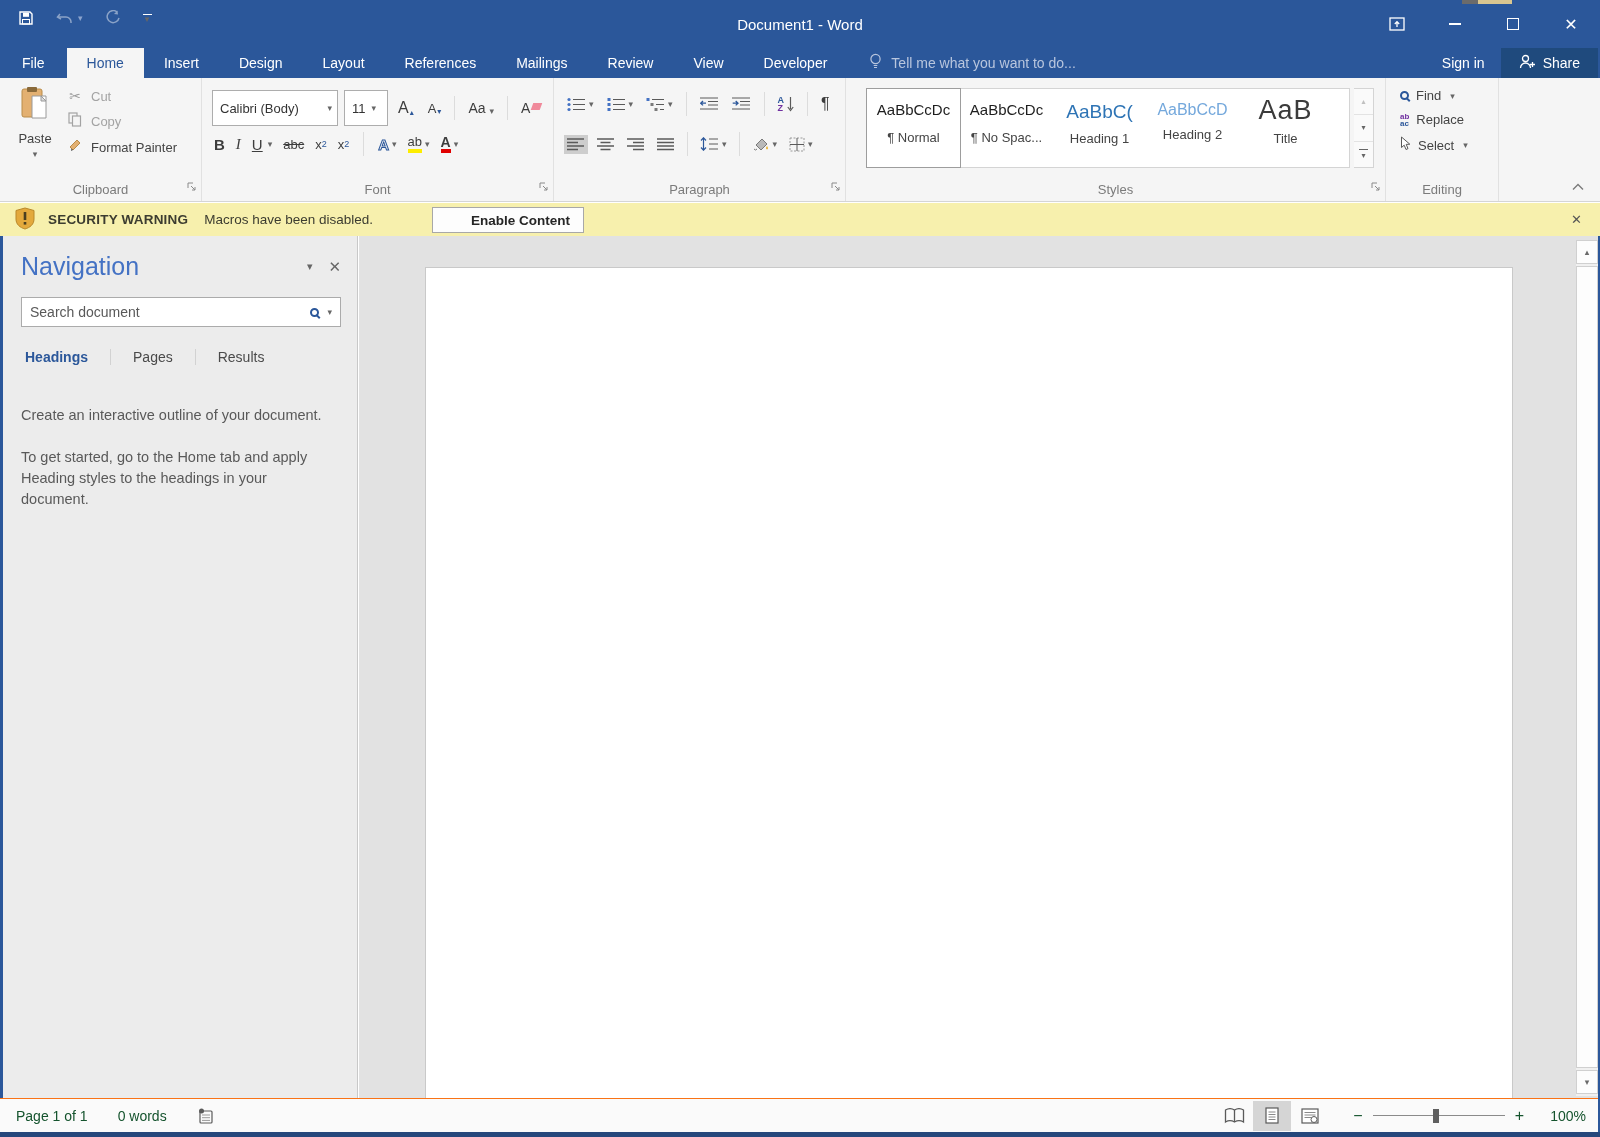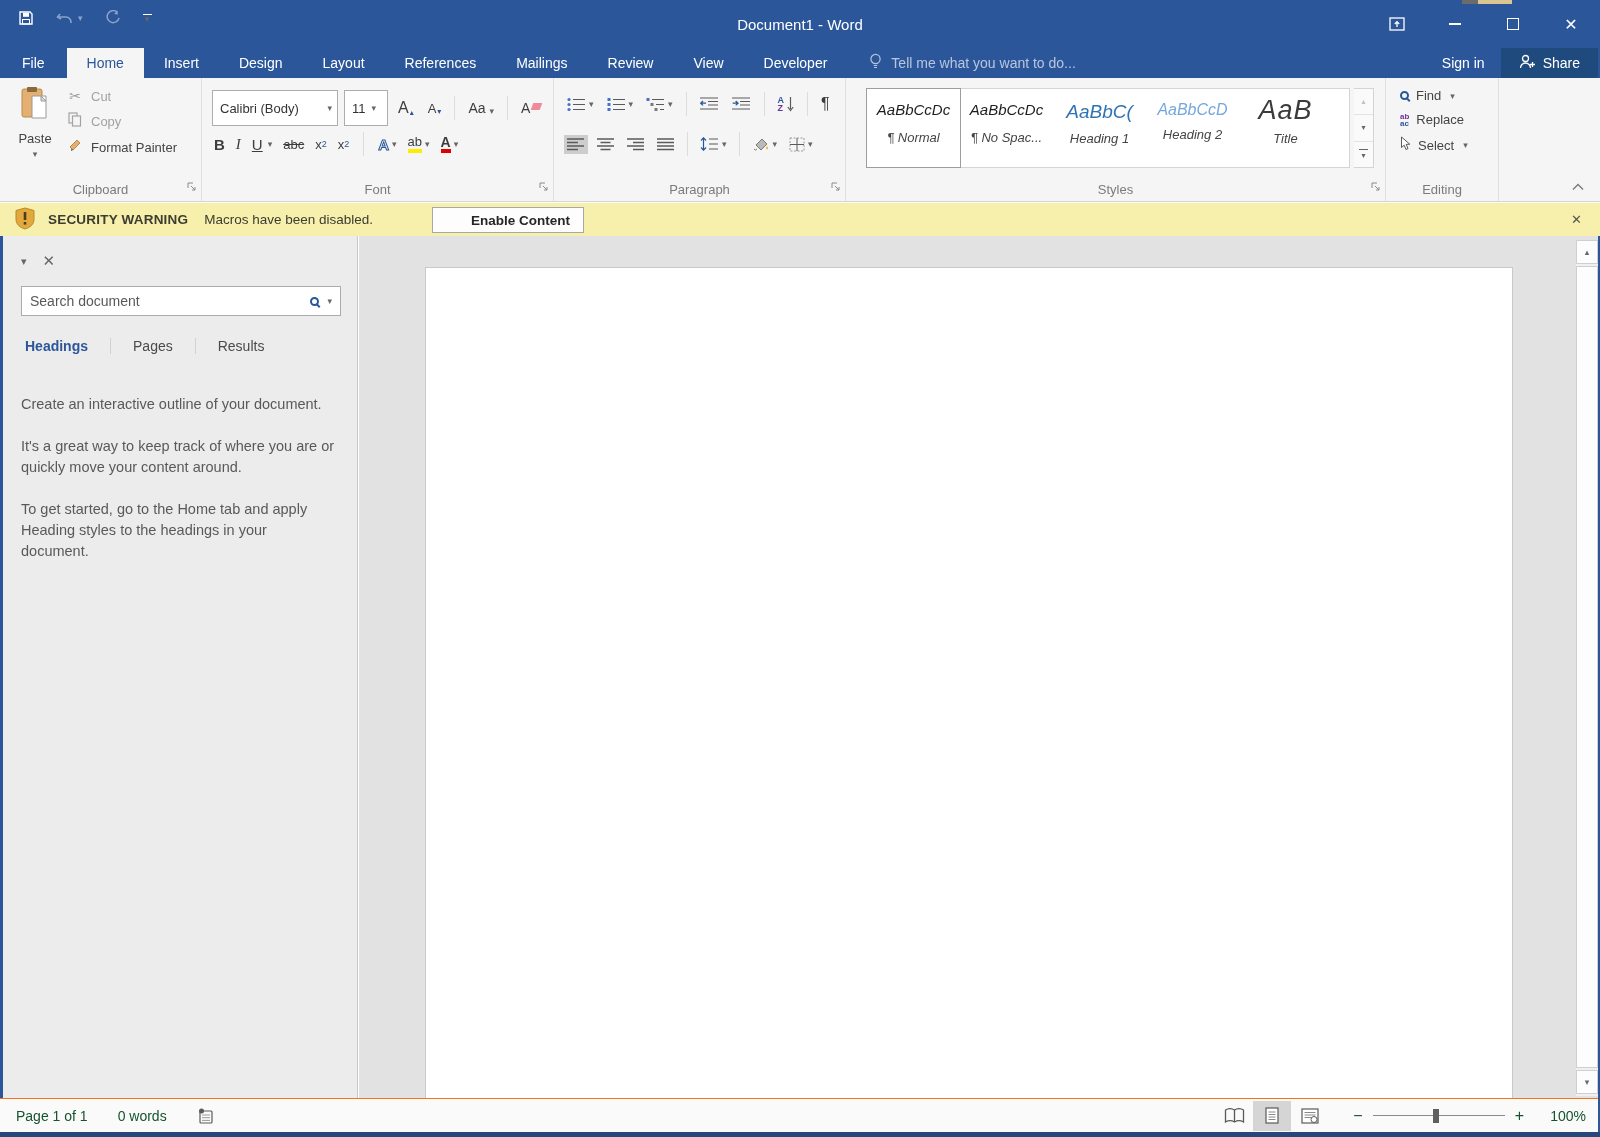--- a/index.html
+++ b/index.html
@@ -81,21 +81,21 @@
   .b-fc { font-weight:bold; font-size:14px; border-bottom:4px solid #e00000; line-height:14px; }
   .cd { font-size:9px; color:#666; }
 
   .para-row1 { position:absolute; left:10px; top:14px; display:flex; align-items:center; gap:7px; }
   .para-row2 { position:absolute; left:10px; top:54px; display:flex; align-items:center; gap:6px; }
   .pbtn { display:flex; align-items:center; gap:3px; padding:3px 3px; }
   .pbtn.selected { background:#cdcdcd; }
   .sorttxt { font-size:9px; font-weight:bold; line-height:8px; display:flex; flex-direction:column; }
   .sa { color:#2b579a; } .sz { color:#7030a0; }
 
-  .gallery { position:absolute; left:20px; top:10px; width:484px; height:80px; background:#fff; border:1px solid #d4d4d4; display:flex;font-style:italic; }
+  .gallery { position:absolute; left:20px; top:10px; width:484px; height:80px; background:#fff; border:1px solid #d4d4d4; display:flex; }
   .gsitem { width:93px; padding-top:12px; text-align:center; cursor:default; }
   .gsitem .sample { font-size:15px; color:#1e1e1e; white-space:nowrap; overflow:hidden; }
   .gsitem .sname { font-size:13px; color:#444; margin-top:12px; white-space:nowrap; overflow:hidden; }
   .gsitem.selected { outline:1px solid #9d9d9d; box-shadow:inset 0 0 0 3px #fff; background:#fff; }
   .gsitem.h1 .sample { color:#2e74b5; font-size:19px; }
   .gsitem.h1 .sname,.gsitem.h2 .sname { margin-top:8px; }
   .gsitem.h2 .sample { color:#74a8dc; font-size:16px; }
   .gsitem.title .sample { font-size:27px; color:#3b3b3b; margin-top:-6px; letter-spacing:1px; }
   .gsitem.title .sname { margin-top:5px; }
   .gscroll { position:absolute; left:508px; top:10px; width:20px; height:80px; border:1px solid #d4d4d4; border-left:none; background:#fafafa; display:flex; flex-direction:column; }
@@ -564,38 +564,38 @@
     <span class="sec-title">SECURITY WARNING</span>
     <span class="sec-msg">Macros have been disabled.</span>
     <button class="sec-btn">Enable Content</button>
     <span class="sec-close">✕</span>
   </div>
 
   <div class="main">
 
     <div class="navpane">
       <div class="nav-head">
+        <span class="nav-title">Navigation</span>
         <span class="cd">▾</span>
         <span class="nav-close">✕</span>
       </div>
       <div class="nav-search">
         <input type="text" placeholder="Search document" style="">
         <span class="magnifier"></span>
         <span class="cd">▾</span>
       </div>
       <div class="nav-tabs">
         <span class="ntab active">Headings</span>
         <span class="ntsep"></span>
         <span class="ntab">Pages</span>
         <span class="ntsep"></span>
         <span class="ntab">Results</span>
       </div>
       <div class="nav-body">
         <div>Create an interactive outline of your document.</div>
-        <div>It's a great way to keep track of where you are or quickly move your content around.</div>
         <div>To get started, go to the Home tab and apply Heading styles to the headings in your document.</div>
       </div>
     </div>
 
     <div class="docarea">
       <div class="page"></div>
       <div class="vscroll">
         <div class="sb-btn top">
             <span>▴</span>
           </div>

